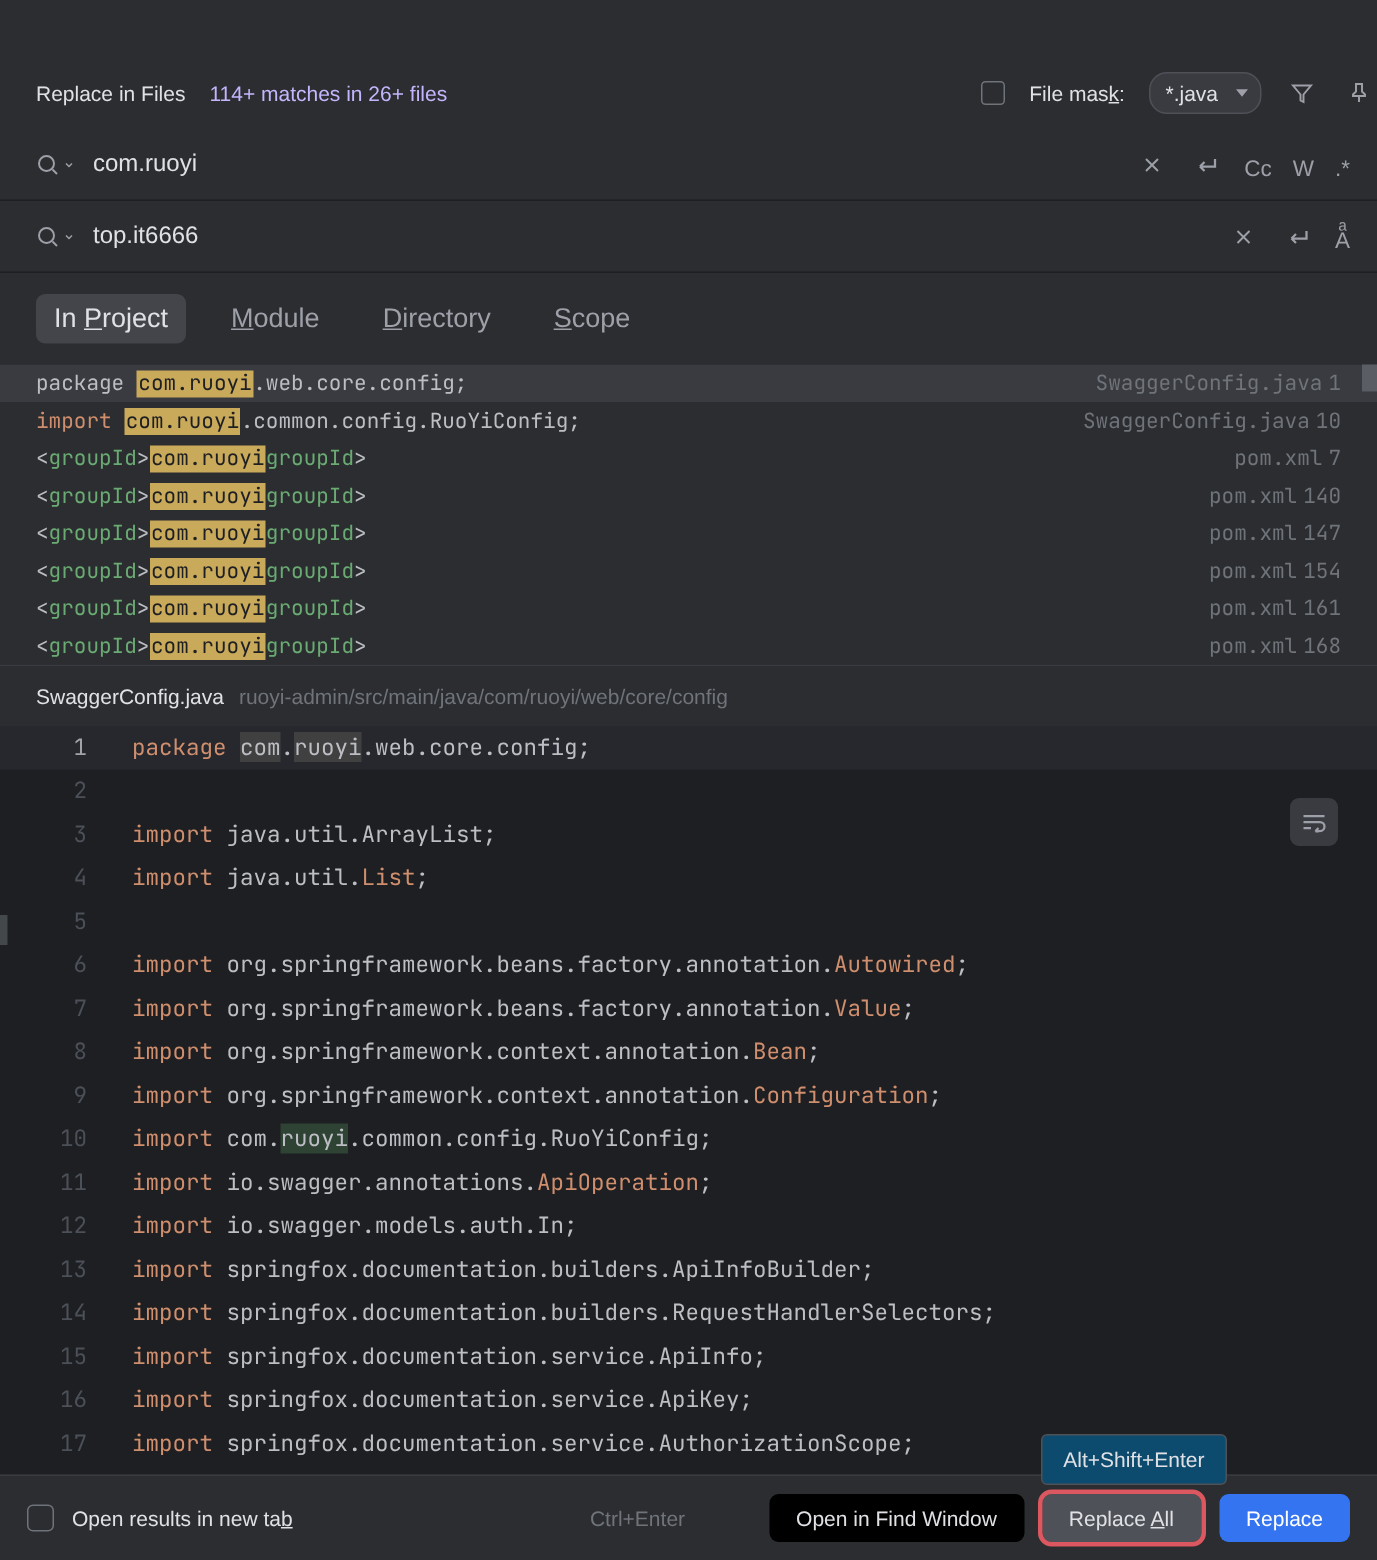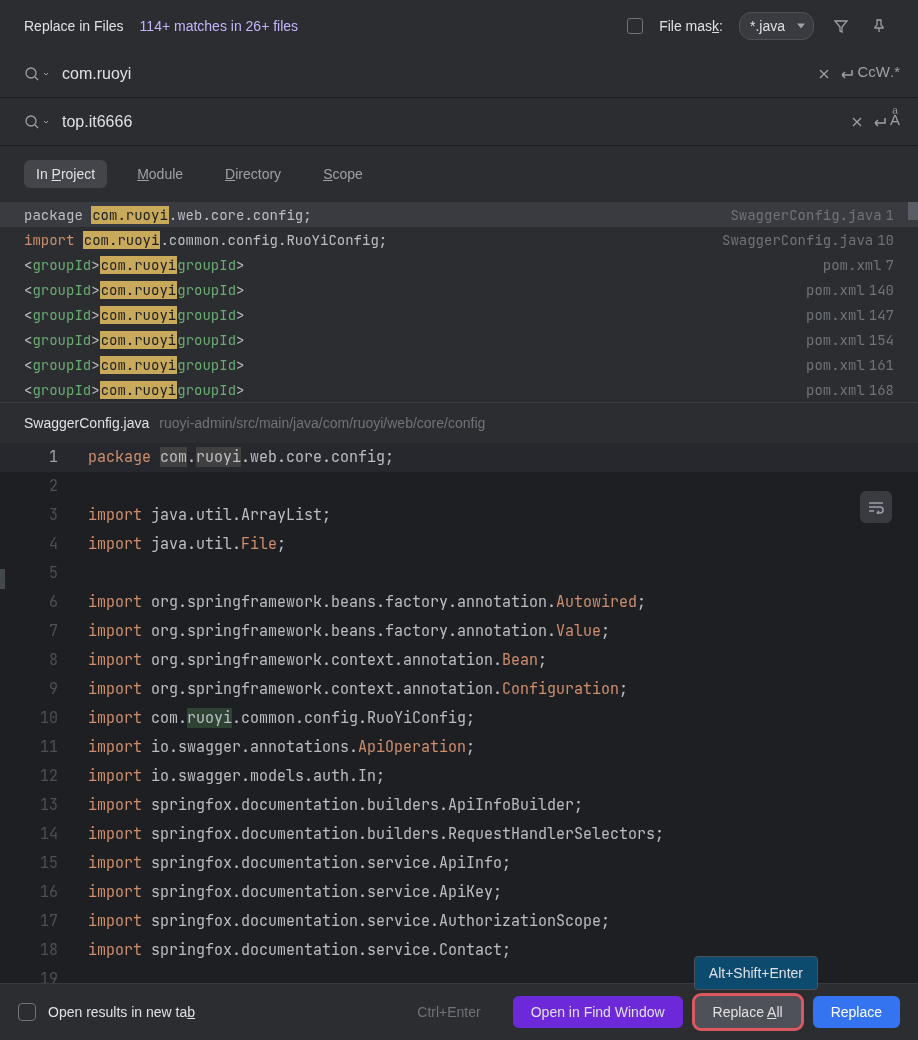--- a/index.html
+++ b/index.html
@@ -10,22 +10,23 @@
   font-size: 13px;
   width: 918px;
   height: 1040px;
   overflow: hidden;
   display: flex;
   flex-direction: column;
 }
 .header {
   display: flex;
   align-items: center;
-  padding: 12px 28px 10px 24px;
+  padding: 12px 1px 10px 24px;
   gap: 16px;
+  margin-top: 36px;
 }
 .header-title { color: #dfe1e5; font-size: 14px; font-weight: 500; }
 .header-matches { color: #c4b5fd; font-size: 14px; }
 .header-spacer { flex: 1; }
 .file-mask-check {
   width: 16px; height: 16px; border: 1px solid #6f737a; border-radius: 3px;
 }
 .file-mask-label { color: #dfe1e5; font-size: 14px; }
 .file-mask-underline { text-decoration: underline; }
 .file-mask-select {
@@ -43,27 +44,27 @@
 }
 .search-row {
   display: flex; align-items: center; padding: 6px 18px 6px 24px; gap: 12px;
   border-bottom: 1px solid #1e1f22; height: 48px;
 }
 .search-icon { color: #9da0a8; display: flex; align-items: center; gap: 2px; }
 .search-input {
   flex: 1; background: transparent; border: none; outline: none;
   color: #dfe1e5; font-size: 16px;
 }
-.search-opts { display: flex; align-items: flex-start; }
+.search-opts { display: flex; align-items: flex-end; gap: 14px; }
 .opt-txt { color: #9da0a8; font-size: 15px; cursor: pointer; }
 .tabs-row {
   display: flex; align-items: center; padding: 14px 24px; gap: 18px;
 }
 .tab {
-  color: #9da0a8; font-size: 14px; cursor: pointer; padding: 6px 12px; border-radius: 6px;
+  color: #9da0a8; font-size: 18px; cursor: pointer; padding: 6px 12px; border-radius: 6px;
 }
 .tab.active { background: #43454a; color: #dfe1e5; }
 .tab-underline { text-decoration: underline; }
 .results {
   background: #2b2d30; overflow: hidden;
 }
 .result-row {
   display: flex; align-items: center; padding: 4px 24px; font-size: 14px;
   font-family: 'JetBrains Mono', 'Consolas', monospace; height: 25px;
 }
@@ -111,21 +112,21 @@
   display: flex; align-items: center; padding: 12px 18px; gap: 12px;
   border-top: 1px solid #393b40; background: #2b2d30; position: relative;
 }
 .footer-check { width: 18px; height: 18px; border: 1px solid #6f737a; border-radius: 4px; }
 .footer-label { color: #dfe1e5; font-size: 14px; }
 .footer-spacer { flex: 1; }
 .shortcut-hint { color: #6f737a; font-size: 14px; margin-right: 20px; }
 .btn {
   padding: 8px 18px; border-radius: 6px; font-size: 14px; cursor: pointer; border: none;
 }
-.btn-secondary { background: #6d28d9; color: #dfe1e5; }
+.btn-secondary { background: #000000; color: #dfe1e5; margin-left: 24px; }
 .btn-highlight { background: #4e5157; color: #dfe1e5; outline: 3px solid #db5860; outline-offset: 0; }
 .btn-primary { background: #3574f0; color: #fff; }
 .tooltip-box {
   position: absolute; right: 100px; bottom: 50px; background: #0c4a6e;
   border: 1px solid #4e5157; border-radius: 4px; padding: 8px 14px; color: #dfe1e5; font-size: 14px;
 }
 </style>
 </head>
 <body>
 
@@ -285,21 +286,21 @@
     </div>
   <div class="code-body" id="code-body">
     <div class="wrap-icon">
       <svg width="18" height="14" viewBox="0 0 18 14" fill="none" stroke="#9da0a8" stroke-width="1.5">
           <path d="M2 3h14M2 7h11a3 3 0 010 6h-3m0 0l2-2m-2 2l2 2M2 11h5"></path>
         </svg>
     </div>
   <div class="code-line cur"><span class="kw">package</span><span class="plain"> </span><span class="pkg-hl">com</span><span class="plain">.</span><span class="pkg-hl">ruoyi</span><span class="plain">.web.core.config;</span></div>
       <div class="code-line"></div>
       <div class="code-line"><span class="kw">import</span><span class="plain"> java.util.ArrayList;</span></div>
-      <div class="code-line"><span class="kw">import</span><span class="plain"> java.util.</span><span class="cls">File</span><span class="plain">;</span></div>
+      <div class="code-line"><span class="kw">import</span><span class="plain"> java.util.</span><span class="cls">List</span><span class="plain">;</span></div>
       <div class="code-line"></div>
       <div class="code-line"><span class="kw">import</span><span class="plain"> org.springframework.beans.factory.annotation.</span><span class="cls">Autowired</span><span class="plain">;</span></div>
       <div class="code-line"><span class="kw">import</span><span class="plain"> org.springframework.beans.factory.annotation.</span><span class="cls">Value</span><span class="plain">;</span></div>
       <div class="code-line"><span class="kw">import</span><span class="plain"> org.springframework.context.annotation.</span><span class="cls">Bean</span><span class="plain">;</span></div>
       <div class="code-line"><span class="kw">import</span><span class="plain"> org.springframework.context.annotation.</span><span class="cls">Configuration</span><span class="plain">;</span></div>
       <div class="code-line"><span class="kw">import</span><span class="plain"> com.</span><span class="pkg-hl2">ruoyi</span><span class="plain">.common.config.RuoYiConfig;</span></div>
       <div class="code-line"><span class="kw">import</span><span class="plain"> io.swagger.annotations.</span><span class="cls">ApiOperation</span><span class="plain">;</span></div>
       <div class="code-line"><span class="kw">import</span><span class="plain"> io.swagger.models.auth.In;</span></div>
       <div class="code-line"><span class="kw">import</span><span class="plain"> springfox.documentation.builders.ApiInfoBuilder;</span></div>
       <div class="code-line"><span class="kw">import</span><span class="plain"> springfox.documentation.builders.RequestHandlerSelectors;</span></div>

